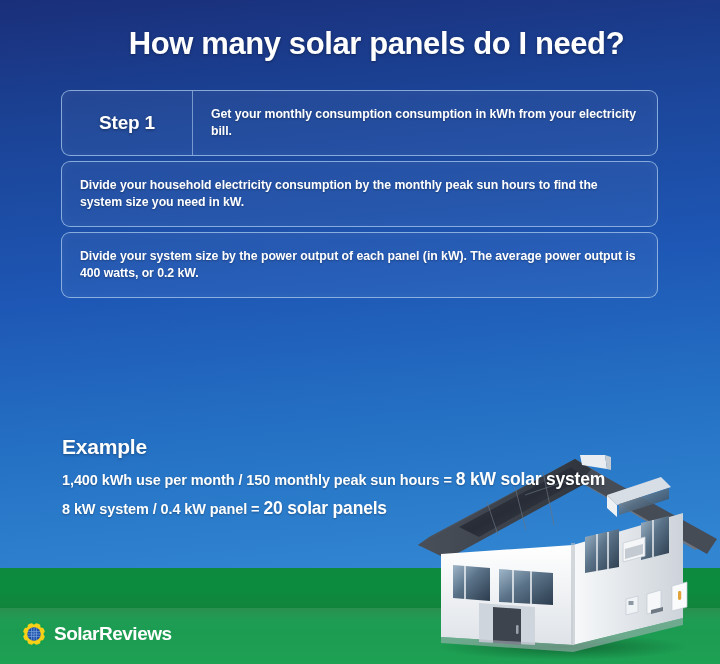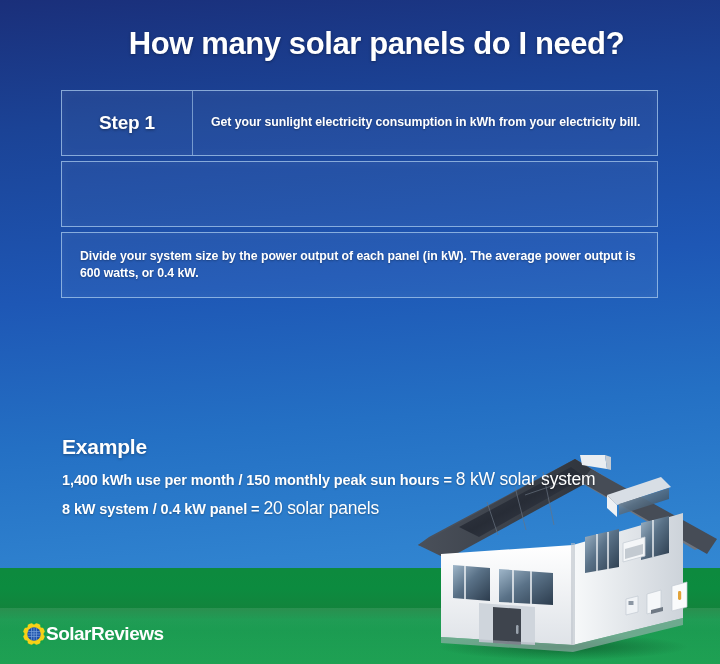--- a/index.html
+++ b/index.html
@@ -66,21 +66,21 @@
     left: 61px;
     top: 90px;
     width: 597px;
   }
   .step-row {
     display: flex;
     align-items: stretch;
     height: 64px;
     margin-bottom: 5px;
     border: 1px solid rgba(173,206,240,0.72);
-    border-radius: 0;
+    border-radius: 9px;
     background: rgba(255,255,255,0.045);
     box-shadow: inset 0 0 14px rgba(255,255,255,0.04);
   }
   .step-label {
     width: 130px;
     flex: 0 0 130px;
     display: flex;
     align-items: center;
     justify-content: center;
     color: #ffffff;
@@ -123,41 +123,42 @@
     color: #ffffff;
     font-size: 14.5px;
     font-weight: bold;
     letter-spacing: -0.1px;
     margin-bottom: 8px;
     text-shadow: 0 1px 2px rgba(0,0,0,0.3);
     white-space: nowrap;
   }
   .example-line .result {
     font-size: 17.5px;
-    font-weight: normal;
+    font-weight: bold;
     letter-spacing: -0.2px;
   }
 
   
   .house-wrap {
     position: absolute;
     left: 395px;
     top: 455px;
     width: 325px;
     height: 209px;
   }
   .house-wrap svg { display: block; }
 
   
   .logo {
     position: absolute;
     left: 22px;
     bottom: 18px;
     display: flex;
     align-items: center;
+    gap: 8px;
     justify-content: center;
   }
   .logo-mark {
     width: 24px;
     height: 24px;
     flex: 0 0 24px;
   }
   .logo-text {
     color: #ffffff;
     font-size: 19px;
@@ -272,26 +273,27 @@
 
       <polygon points="46,182 178,190 288,163 288,170 178,197 46,188" fill="#aeb6bf" opacity="0.55"></polygon>
     </svg>
   </div>
 
   <div class="title">How many solar panels do I need?</div>
 
   <div class="steps">
     <div class="step-row">
       <div class="step-label">Step 1</div>
-      <div class="step-text">Get your sunlight electricity consumption in kWh from your electricity bill.</div>
+      <div class="step-text">Get your monthly consumption consumption in kWh from your electricity bill.</div>
     </div>
     <div class="step-row">
+      <div class="step-text">Divide your household electricity consumption by the monthly peak sun hours to find the system size you need in kW.</div>
     </div>
     <div class="step-row">
-      <div class="step-text">Divide your system size by the power output of each panel (in kW). The average power output is 600 watts, or 0.4 kW.</div>
+      <div class="step-text">Divide your system size by the power output of each panel (in kW). The average power output is 400 watts, or 0.2 kW.</div>
     </div>
   </div>
 
   <div class="example">
     <div class="example-heading">Example</div>
     <div class="example-line"><span>1,400 kWh use per month / 150 monthly peak sun hours = </span><span class="result">8 kW solar system</span></div>
     <div class="example-line"><span>8 kW system / 0.4 kW panel = </span><span class="result">20 solar panels</span></div>
   </div>
 
   <div class="logo">

